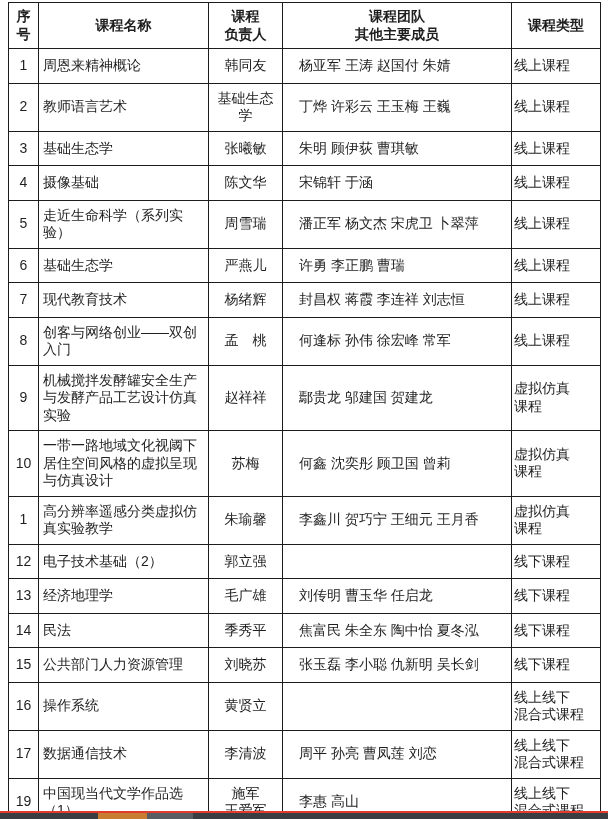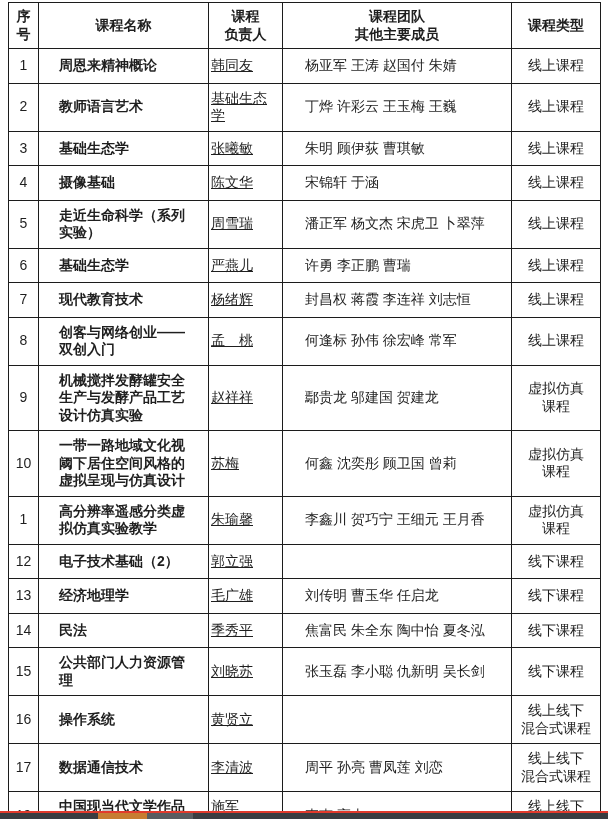--- a/index.html
+++ b/index.html
@@ -24,24 +24,24 @@
     border: 1px solid #1c1c1c;
     vertical-align: middle;
     white-space: pre-line;
   }
   .doc-table th {
     font-weight: bold;
     text-align: center;
     padding: 5px 2px;
   }
   .cell-no   { text-align: center; padding: 8px 2px; }
-  .cell-name { text-align: left;   padding: 6px 20px; font-weight: bold; }
-  .cell-leader { text-align: left; padding: 6px 2px; text-decoration: underline; }
-  .cell-members { text-align: left; padding: 6px 22px; }
-  .cell-type { text-align: center; padding: 6px 2px; }
+  .cell-name { text-align: left;   padding: 6px 4px; }
+  .cell-leader { text-align: center; padding: 6px 2px; }
+  .cell-members { text-align: left; padding: 6px 16px; }
+  .cell-type { text-align: left; padding: 6px 2px; }
   .red-underline {
     position: absolute;
     left: 0; width: 608px; height: 4px;
     background: #e23a2c;
     z-index: 5;
   }
   .bottom-bar {
     position: absolute;
     left: 0; bottom: 0;
     width: 608px; height: 6px;

